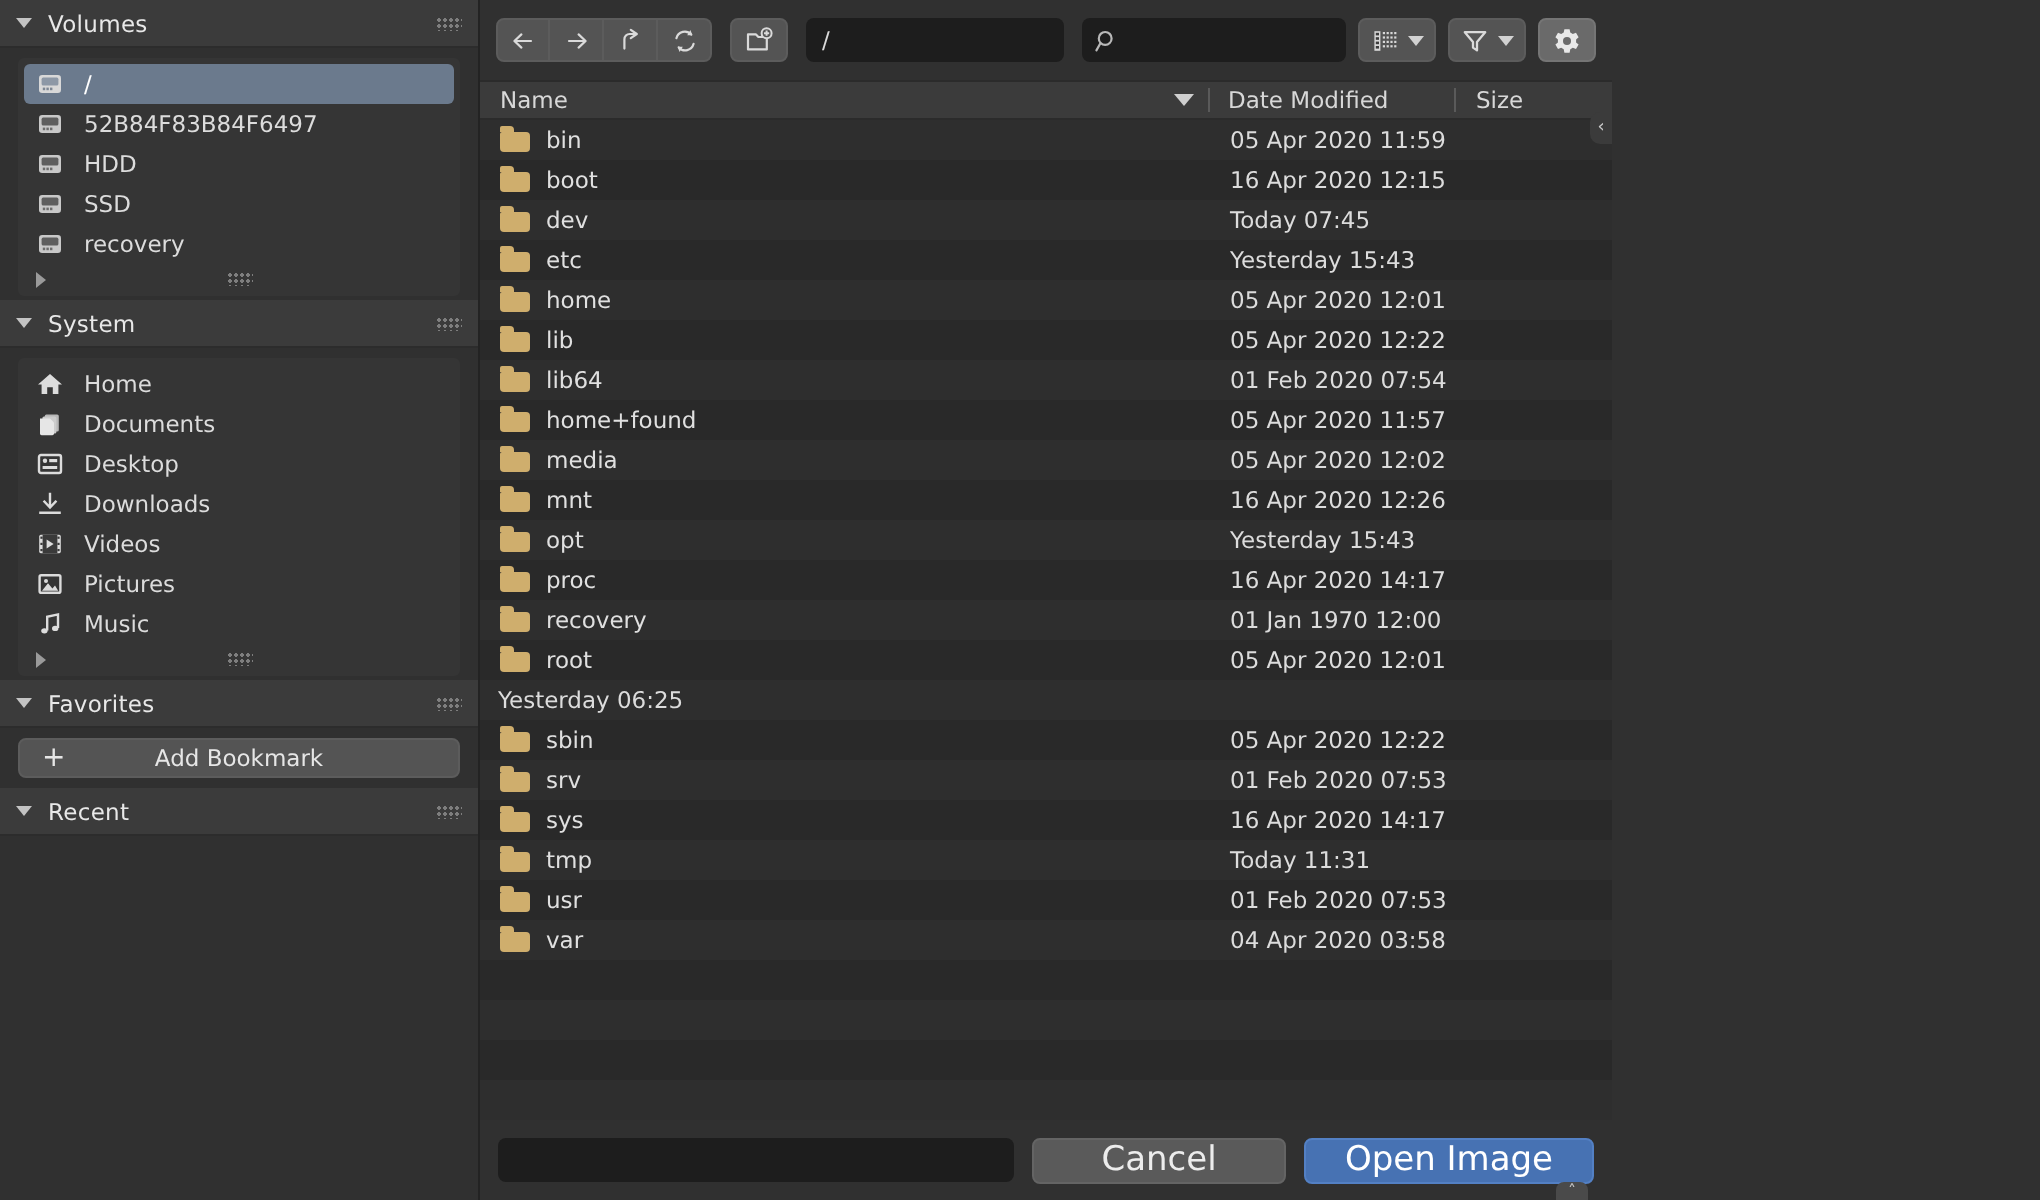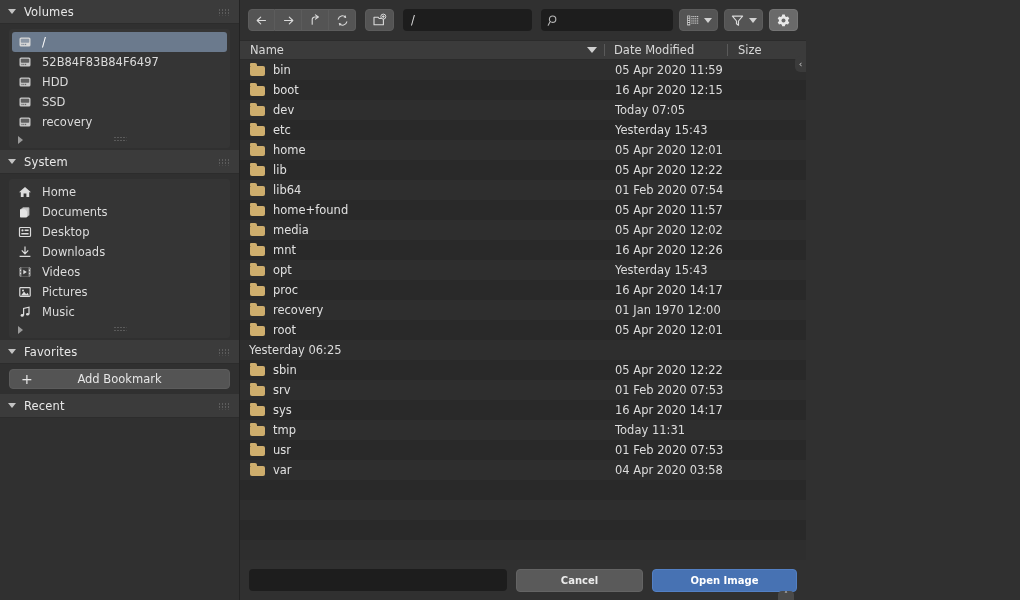--- a/index.html
+++ b/index.html
@@ -244,24 +244,23 @@
     border-radius: 4px;
     padding: 0 8px;
     display: flex; align-items: center;
     font-size: 11.5px; color: #dadada;
     min-width: 0;
   }
   .btn {
     height: 23px;
     border-radius: 4px;
     display: flex; align-items: center; justify-content: center;
-    font-size: 10px;
+    font-size: 17px;
     cursor: pointer;
     flex: 0 0 auto;
-    font-weight: bold;
   }
   .btn-cancel { width: 127px; background: #5a5a5a; border: 1px solid #646464; color: #ececec; }
   .btn-open   { width: 145px; background: #4772b3; border: 1px solid #5380c4; color: #ffffff; }
 
   
   .edge-tab-right {
     position: absolute; right: 0; top: 56px;
     width: 11px; height: 16px;
     background: #3b3b3b;
     border-radius: 5px 0 0 5px;
@@ -581,21 +580,21 @@
             <span class="lbl">boot</span>
           </span>
           <span class="fdate">16 Apr 2020 12:15</span>
           <span class="fsize"></span>
         </div>
       <div class="frow odd">
           <span class="fname">
             <span class="folder-ico"></span>
             <span class="lbl">dev</span>
           </span>
-          <span class="fdate">Today 07:05</span>
+          <span class="fdate">Today 07:45</span>
           <span class="fsize"></span>
         </div>
       <div class="frow even">
           <span class="fname">
             <span class="folder-ico"></span>
             <span class="lbl">etc</span>
           </span>
           <span class="fdate">Yesterday 15:43</span>
           <span class="fsize"></span>
         </div>

